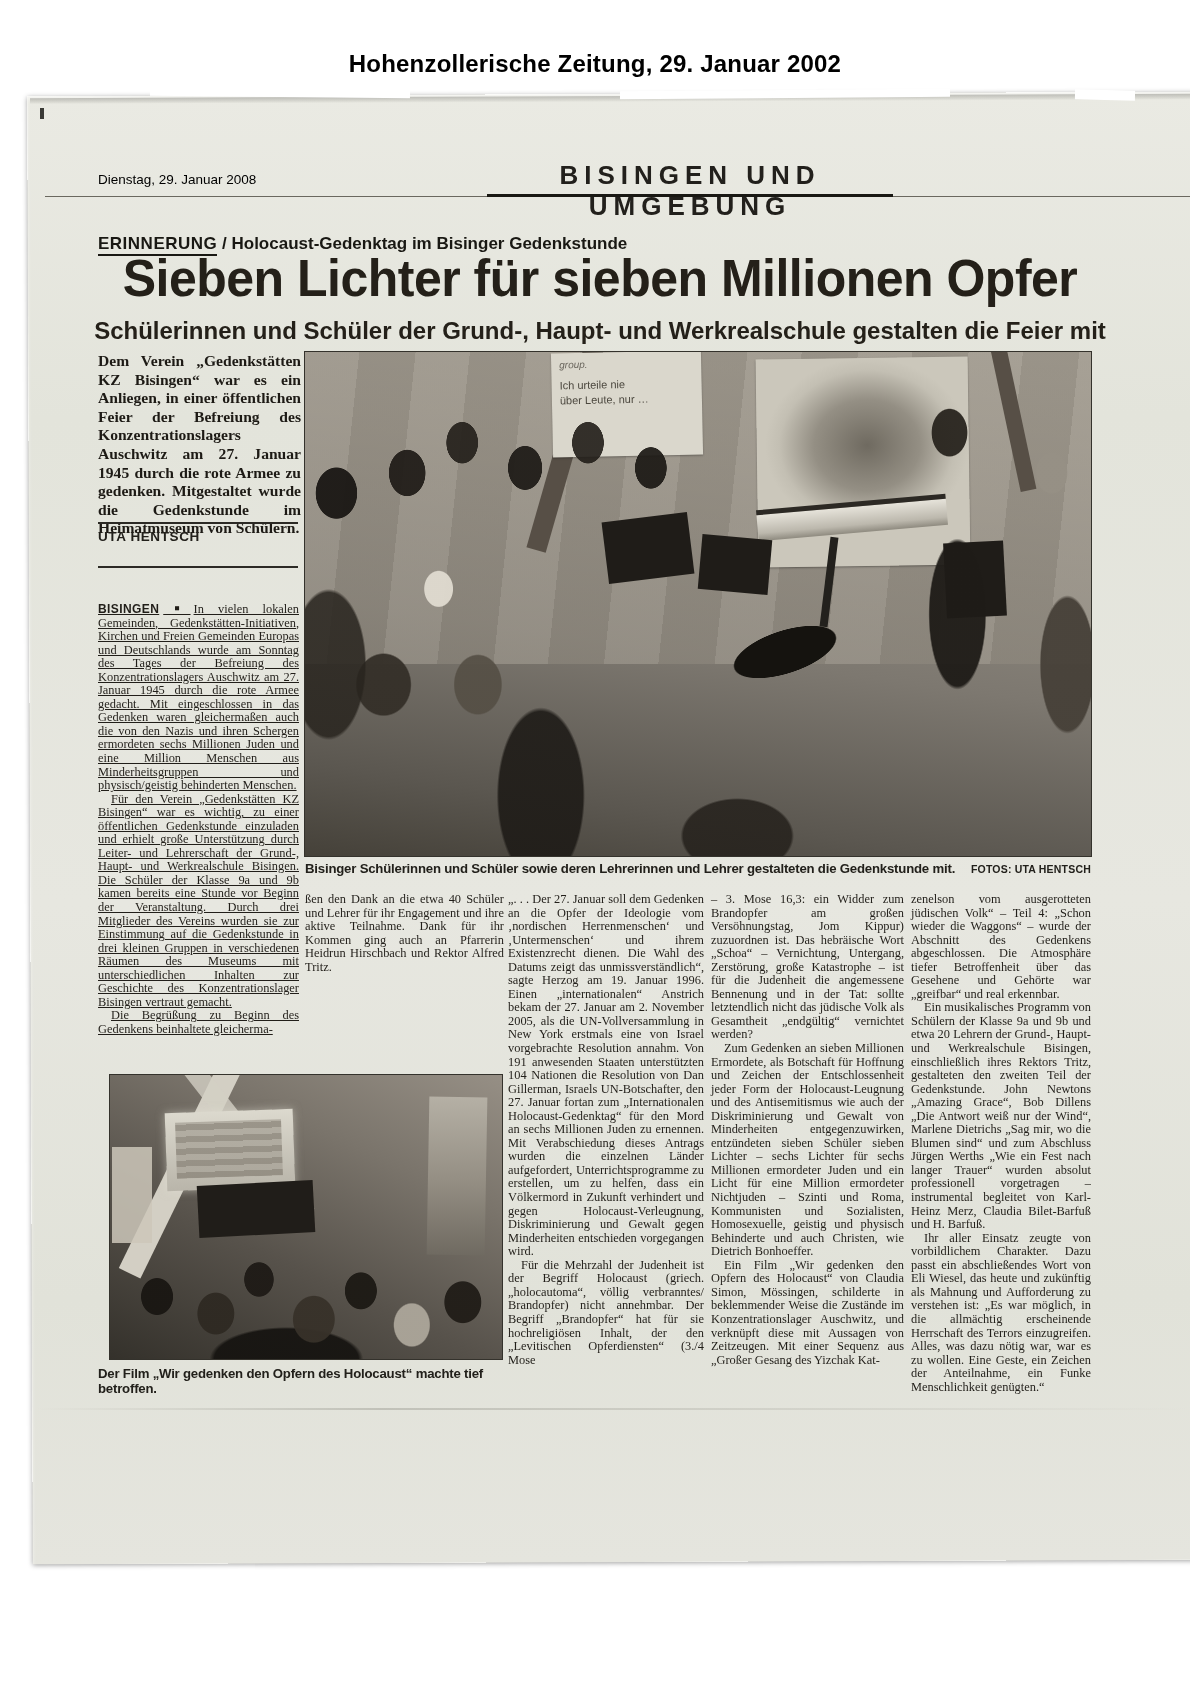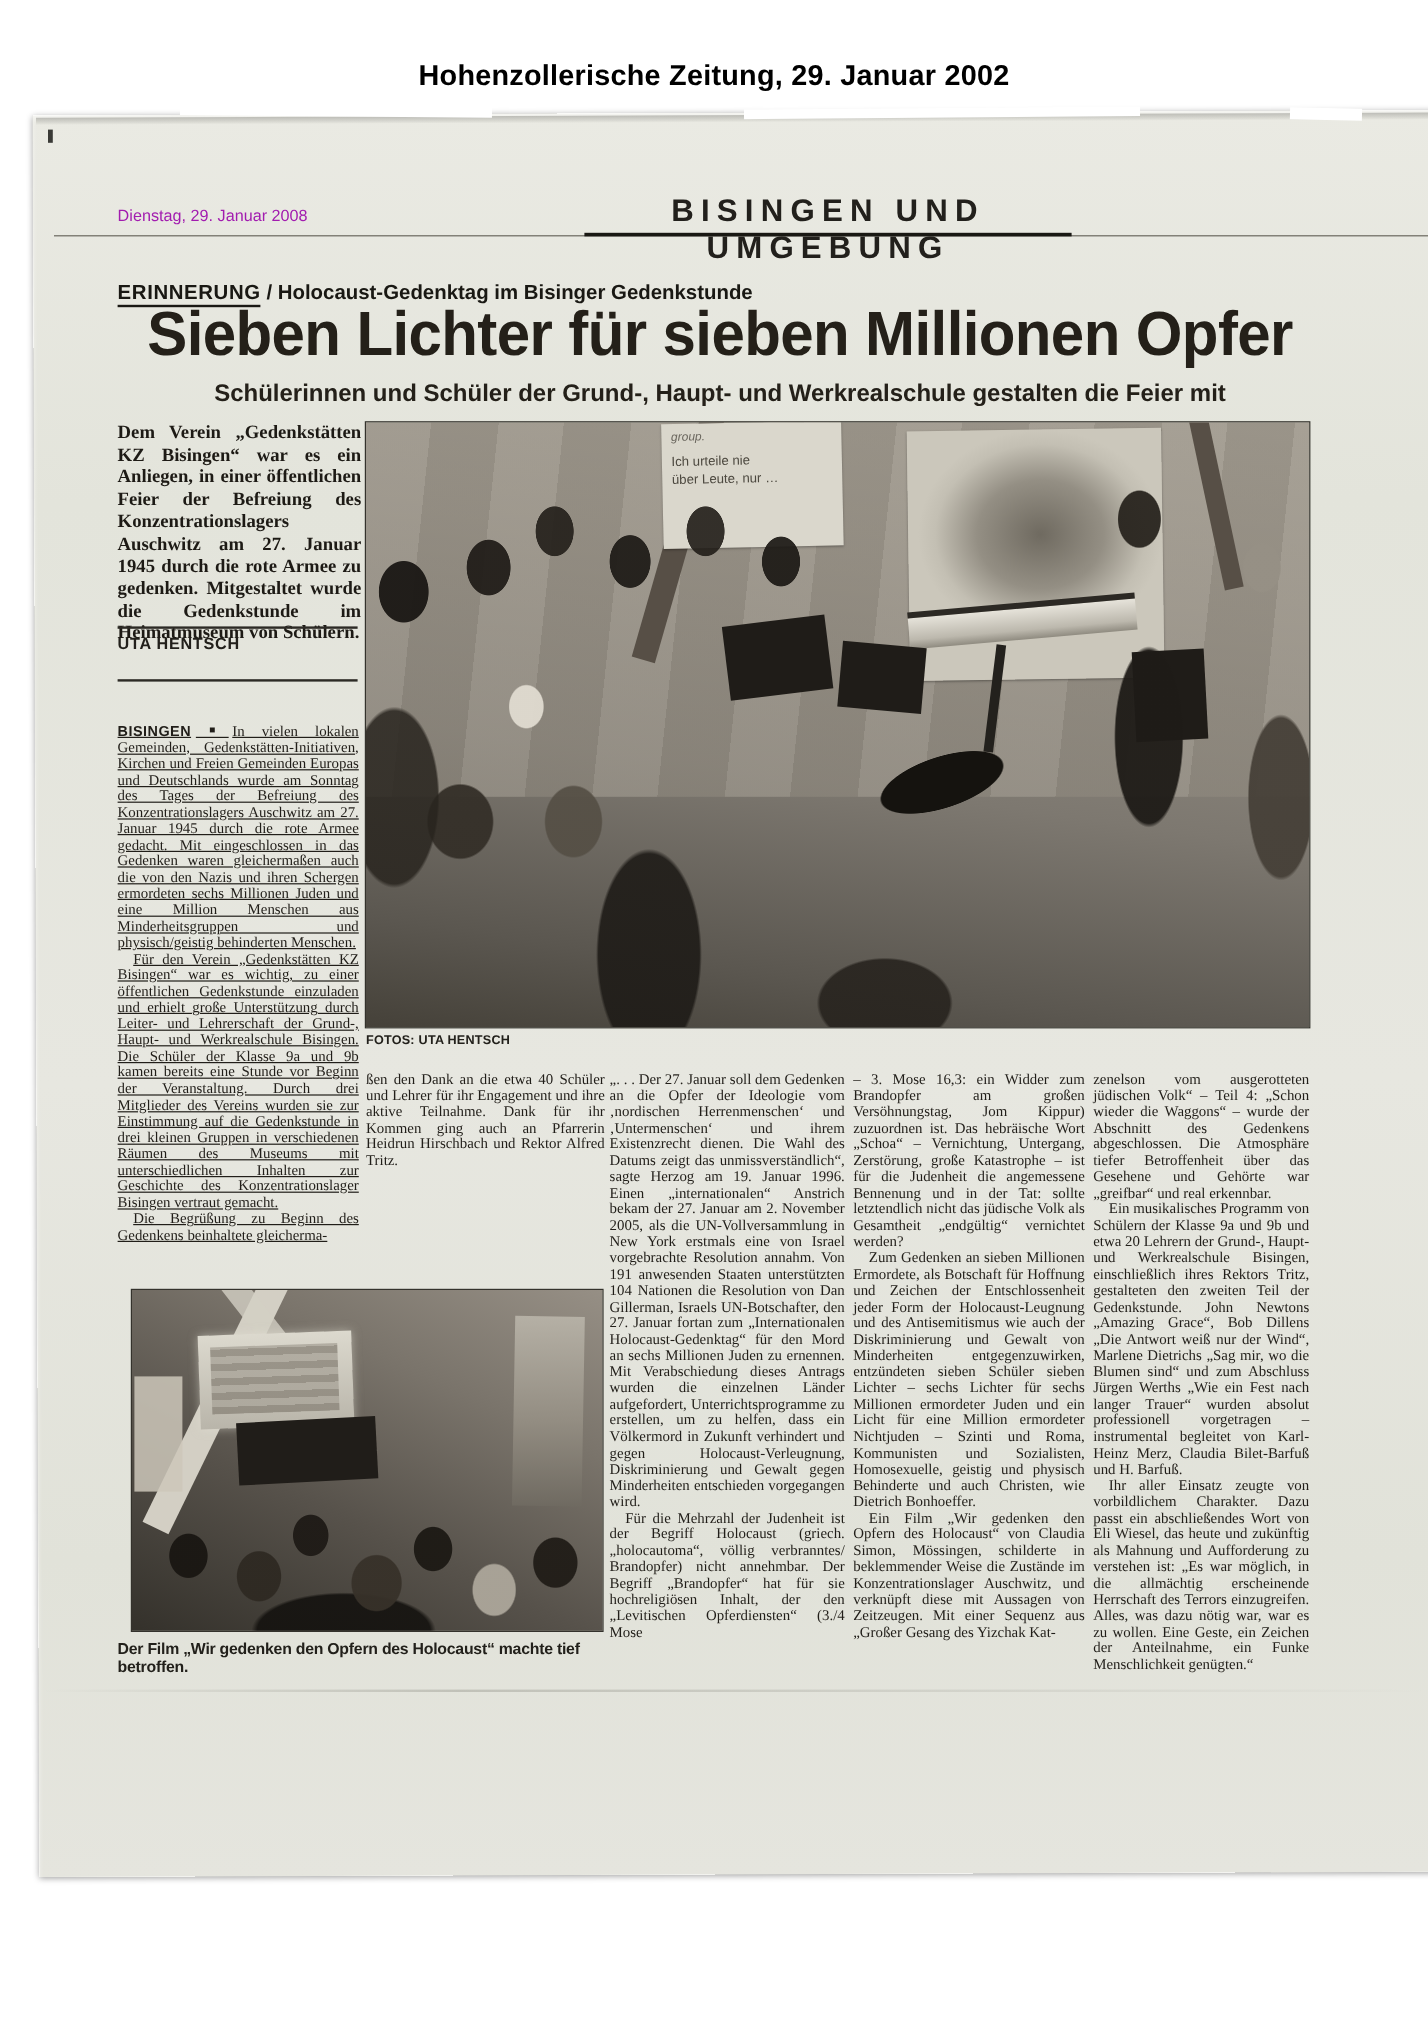--- a/index.html
+++ b/index.html
@@ -18,32 +18,32 @@
   .tear1{left:150px;top:88px;width:260px;height:9px;background:#fff;transform:rotate(.5deg);}
   .tear2{left:620px;top:90px;width:330px;height:8px;background:#fff;transform:rotate(-.45deg);}
   .tear3{left:1075px;top:90px;width:60px;height:10px;background:#fff;transform:rotate(1.2deg);}
   .edge-shadow{left:30px;top:96px;width:1160px;height:6px;
          background:linear-gradient(180deg,rgba(90,90,82,.35),rgba(0,0,0,0));transform:rotate(-.22deg);}
   .scan-artifact{left:40px;top:108px;width:4px;height:11px;background:#3a3a36;}
   .crease{left:36px;top:1408px;width:1154px;height:2px;
           background:linear-gradient(90deg,rgba(130,130,120,0),rgba(130,130,120,.35) 30%,rgba(130,130,120,.15) 70%,rgba(130,130,120,0));}
 
   
-  .p-date{left:98px;top:172px;font-size:13.5px;color:#a21caf;}
+  .p-date{left:98px;top:172px;font-size:13.5px;color:#000000;}
   .p-section{left:470px;top:160px;width:440px;text-align:center;font-size:26px;font-weight:bold;
              letter-spacing:6px;color:#22201c;}
   .rule-thin{left:45px;top:196px;width:1145px;height:1px;background:#6a685f;}
   .rule-section{left:487px;top:194px;width:406px;height:3px;background:#191813;}
 
   
   .kicker{left:98px;top:234px;font-size:17px;font-weight:bold;color:#191813;}
   .kicker .k1{border-bottom:2.5px solid #191813;padding-bottom:1px;letter-spacing:.5px;}
   .headline{left:40px;top:249px;width:1120px;text-align:center;font-size:50px;font-weight:bold;
             letter-spacing:-.5px;color:#242019;transform:scaleY(1.04);}
-  .subhead{left:40px;top:317px;width:1120px;text-align:center;font-size:20px;font-weight:bold;color:#242019;}
+  .subhead{left:40px;top:317px;width:1120px;text-align:center;font-size:24px;font-weight:bold;color:#242019;}
 
   
   .lead{left:98px;top:352px;width:203px;font-family:"Liberation Serif",serif;font-weight:bold;
         font-size:15.6px;line-height:18.6px;text-align:justify;color:#1d1a15;}
   .byline{left:98px;top:522px;width:200px;border-top:2px solid #2c2a25;border-bottom:2px solid #2c2a25;
           padding:5px 0 22px;font-size:13.5px;font-weight:bold;letter-spacing:.6px;color:#22201b;}
   .bodycol{font-family:"Liberation Serif",serif;font-size:12.4px;line-height:13.55px;
            text-align:justify;color:#211e19;}
   .bodycol p{margin:0;}
   .bodycol p + p{text-indent:13px;}
@@ -172,20 +172,21 @@
   <div class="pm-keyboard"></div>
   <div class="pm-kb-stand"></div>
   <div class="pm-stand s1"></div>
   <div class="pm-stand s2"></div>
   <div class="pm-stand s3"></div>
   <div class="pm-figures"></div>
   <div class="pm-violin"></div>
 </div>
 
 <div class="abs cap-row">
+  <span class="cap">Bisinger Schülerinnen und Schüler sowie deren Lehrerinnen und Lehrer gestalteten die Gedenkstunde mit.</span>
   <span class="credit">FOTOS: UTA HENTSCH</span>
 </div>
 
 <div class="abs bodycol col2">
   <p>ßen den Dank an die etwa 40 Schüler und Lehrer für ihr Engagement und ihre aktive Teilnahme. Dank für ihr Kommen ging auch an Pfarrerin Heidrun Hirschbach und Rektor Alfred Tritz.</p>
 </div>
 <div class="abs bodycol col3">
   <p>„. . . Der 27. Januar soll dem Gedenken an die Opfer der Ideologie vom ‚nordischen Herrenmenschen‘ und ‚Untermenschen‘ und ihrem Existenzrecht dienen. Die Wahl des Datums zeigt das unmissverständlich“, sagte Herzog am 19. Januar 1996. Einen „internationalen“ Anstrich bekam der 27. Januar am 2. November 2005, als die UN-Vollversammlung in New York erstmals eine von Israel vorgebrachte Resolution annahm. Von 191 anwesenden Staaten unterstützten 104 Nationen die Resolution von Dan Gillerman, Israels UN-Botschafter, den 27. Januar fortan zum „Internationalen Holocaust-Gedenktag“ für den Mord an sechs Millionen Juden zu ernennen. Mit Verabschiedung dieses Antrags wurden die einzelnen Länder aufgefordert, Unterrichtsprogramme zu erstellen, um zu helfen, dass ein Völkermord in Zukunft verhindert und gegen Holocaust-Verleugnung, Diskriminierung und Gewalt gegen Minderheiten entschieden vorgegangen wird.</p>
   <p>Für die Mehrzahl der Judenheit ist der Begriff Holocaust (griech. „holocautoma“, völlig verbranntes/ Brandopfer) nicht annehmbar. Der Begriff „Brandopfer“ hat für sie hochreligiösen Inhalt, der den „Levitischen Opferdiensten“ (3./4 Mose</p>
 </div>

